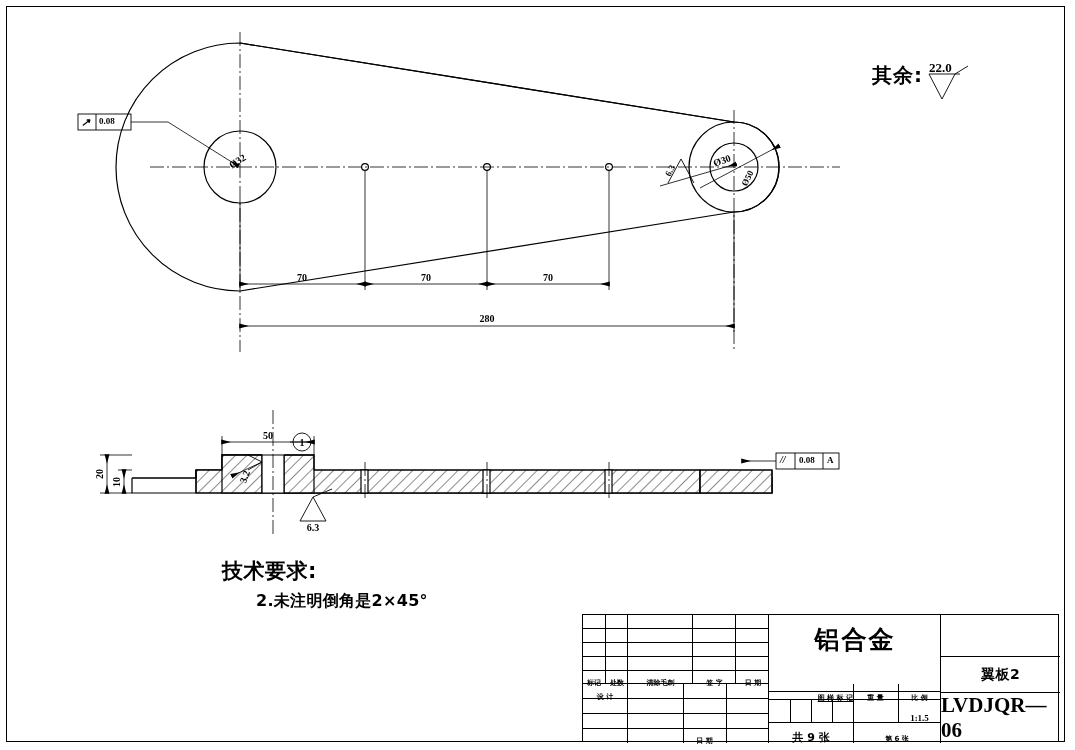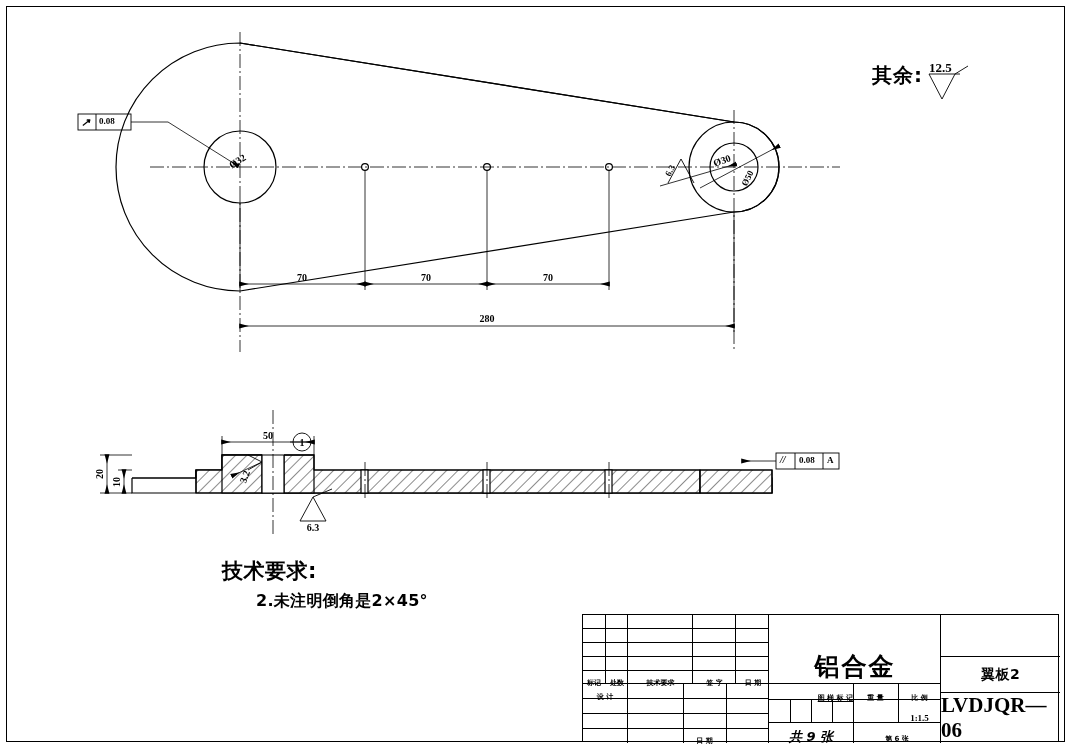--- a/index.html
+++ b/index.html
@@ -215,21 +215,21 @@
   <div style="position:absolute;left:777px;top:453px;width:62px;height:16px;">
     <span class="num" style="position:absolute;left:3px;top:1px;font-size:10px;font-style:italic;">//</span>
     <span class="num" style="position:absolute;left:22px;top:2px;font-size:9px;font-weight:bold;">0.08</span>
     <span class="num" style="position:absolute;left:50px;top:2px;font-size:9px;font-weight:bold;">A</span>
   </div>
 
   <div style="position:absolute;left:866px;top:62px;margin-left:6px;">
     <span class="cn" style="font-size:20px;letter-spacing:1px;">其余:</span>
   </div>
   <div style="position:absolute;left:929px;top:58px;">
-    <span class="num" style="font-size:13px;">12.5</span>
+    <span class="num" style="font-size:13px;">22.0</span>
   </div>
 
   <div style="position:absolute;left:222px;top:557px;width:320px;">
     <div class="cn" style="font-size:21px;margin-bottom:6px;letter-spacing:0.5px;">技术要求:</div>
     <div class="cn" style="font-size:16px;margin:6px 0 6px 34px;letter-spacing:0.3px;">2.未注明倒角是2×45°</div>
   </div>
 
   <div style="position:absolute;left:582px;top:614px;width:477px;height:128px;border:1.6px solid #000;box-sizing:border-box;background:#fff;">
 
     <div style="position:absolute;left:0;top:0;width:186px;height:128px;border-right:1.6px solid #000;box-sizing:border-box;">
@@ -245,21 +245,21 @@
       </div>
 
       <div style="position:absolute;left:0;top:55px;width:186px;height:14px;border-top:1.2px solid #000;border-bottom:1.2px solid #000;box-sizing:border-box;">
         <div style="position:absolute;left:0;top:0;width:22px;height:12px;text-align:center;">
           <span class="cn" style="font-size:7px;">标记</span>
         </div>
         <div style="position:absolute;left:22px;top:0;width:22px;height:12px;text-align:center;border-left:0.9px solid #000;">
           <span class="cn" style="font-size:7px;">处数</span>
         </div>
         <div style="position:absolute;left:44px;top:0;width:65px;height:12px;text-align:center;border-left:0.9px solid #000;">
-          <span class="cn" style="font-size:7px;">技术要求</span>
+          <span class="cn" style="font-size:7px;">清除毛刺</span>
         </div>
         <div style="position:absolute;left:109px;top:0;width:43px;height:12px;text-align:center;border-left:0.9px solid #000;">
           <span class="cn" style="font-size:7px;">签 字</span>
         </div>
         <div style="position:absolute;left:152px;top:0;width:34px;height:12px;text-align:center;border-left:0.9px solid #000;">
           <span class="cn" style="font-size:7px;">日 期</span>
         </div>
       </div>
 
       <div style="position:absolute;left:0;top:69px;width:186px;height:59px;">
@@ -273,21 +273,21 @@
           <span class="cn" style="font-size:7px;">设 计</span>
         </div>
         <div style="position:absolute;left:100px;top:45px;width:43px;text-align:center;">
           <span class="cn" style="font-size:7px;">日 期</span>
         </div>
       </div>
     </div>
 
     <div style="position:absolute;left:186px;top:0;width:172px;height:128px;border-right:1.6px solid #000;box-sizing:border-box;">
 
-      <div style="position:absolute;left:0;top:0;width:172px;height:69px;border-bottom:1.2px solid #000;box-sizing:border-box;display:flex;align-items:flex-end;justify-content:center;">
+      <div style="position:absolute;left:0;top:8px;width:172px;height:69px;border-bottom:1.2px solid #000;box-sizing:border-box;display:flex;align-items:flex-start;justify-content:center;">
         <span class="cn" style="font-size:25px;letter-spacing:2px;">铝合金</span>
       </div>
 
       <div style="position:absolute;left:0;top:69px;width:172px;height:16px;border-bottom:1.2px solid #000;box-sizing:border-box;">
         <div style="position:absolute;left:0;top:2px;width:84px;text-align:right;text-decoration:underline;">
           <span class="cn" style="font-size:7px;">图 样 标 记</span>
         </div>
         <div style="position:absolute;left:84px;top:0;height:16px;border-left:0.9px solid #000;"></div>
         <div style="position:absolute;left:84px;top:2px;width:45px;text-align:center;">
           <span class="cn" style="font-size:7px;">重 量</span>
@@ -304,21 +304,21 @@
         <div style="position:absolute;left:63px;top:0;height:23px;border-left:0.9px solid #000;"></div>
         <div style="position:absolute;left:84px;top:0;height:23px;border-left:0.9px solid #000;"></div>
         <div style="position:absolute;left:129px;top:0;height:23px;border-left:0.9px solid #000;"></div>
         <div style="position:absolute;left:129px;top:7px;width:43px;text-align:center;">
           <span class="num" style="font-size:9px;font-weight:bold;">1:1.5</span>
         </div>
       </div>
 
       <div style="position:absolute;left:0;top:108px;width:172px;height:20px;">
         <div style="position:absolute;left:0;top:4px;width:84px;text-align:center;">
-          <span class="cn" style="font-size:13px;font-style:italic;">共 9 张</span>
+          <span class="cn" style="font-size:11px;">共 9 张</span>
         </div>
         <div style="position:absolute;left:84px;top:0;height:20px;border-left:0.9px solid #000;"></div>
         <div style="position:absolute;left:84px;top:4px;width:88px;text-align:center;">
           <span class="cn" style="font-size:7px;">第 6 张</span>
         </div>
       </div>
     </div>
 
     <div style="position:absolute;left:358px;top:0;width:119px;height:128px;">
       <div style="position:absolute;left:0;top:0;width:119px;height:42px;border-bottom:1.2px solid #000;box-sizing:border-box;"></div>

